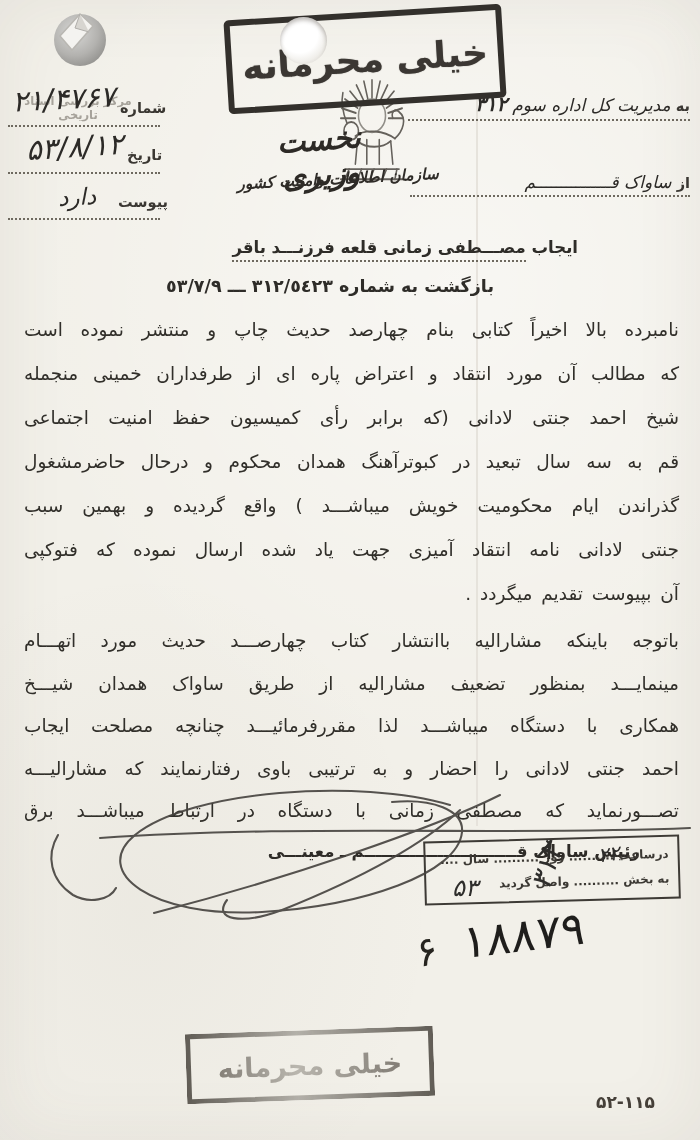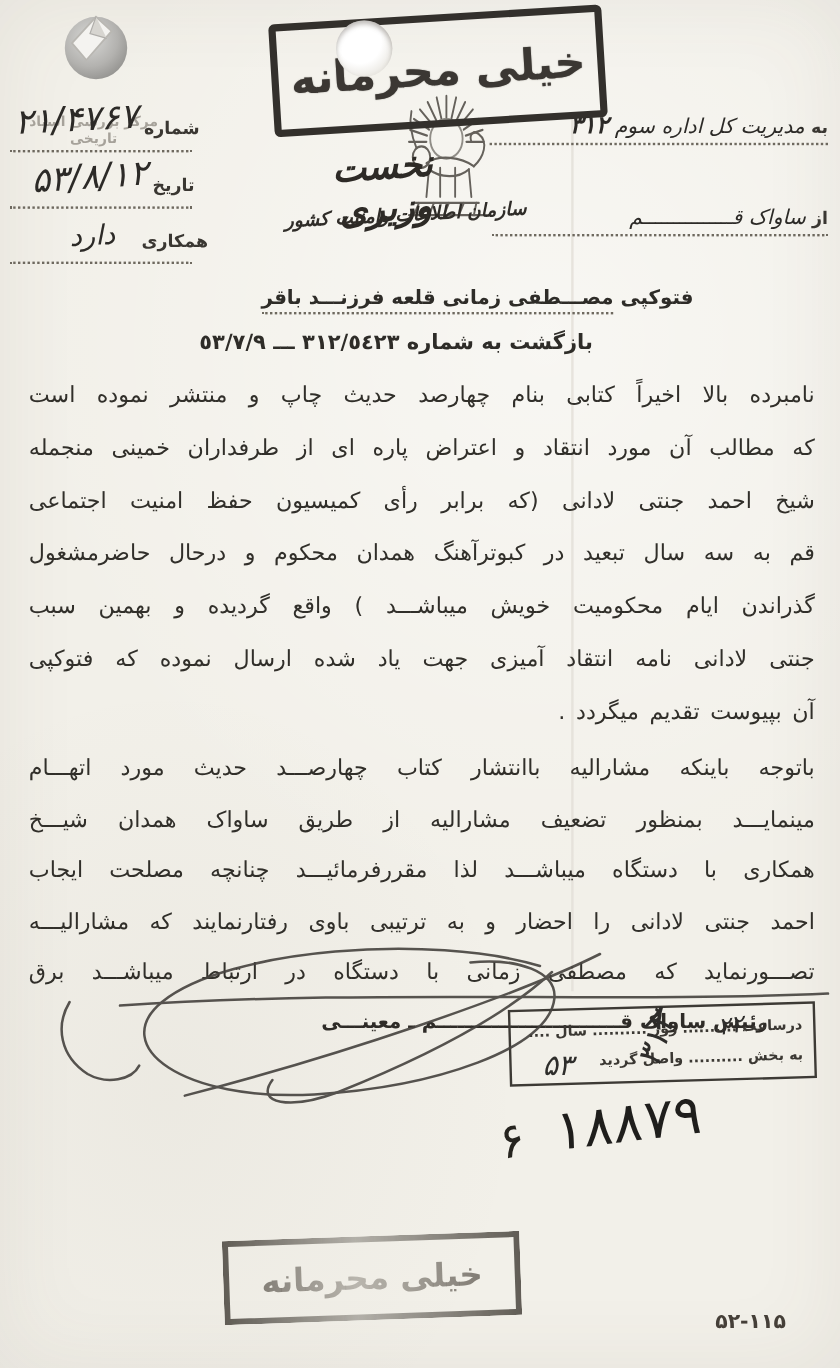--- a/index.html
+++ b/index.html
@@ -144,26 +144,26 @@
   </div>
 
   <span class="abs label" style="left:120px;top:100px;">شماره</span>
   <div class="abs dotline" style="left:8px;top:124px;width:152px;"></div>
   <span class="abs hand fld-value" dir="ltr" style="left:12px;top:82px;transform:rotate(-3deg);">۲۱/۴۷۶۷</span>
 
   <span class="abs label" style="left:127px;top:147px;">تاریخ</span>
   <div class="abs dotline" style="left:8px;top:171px;width:152px;"></div>
   <span class="abs hand fld-value" dir="ltr" style="left:26px;top:130px;transform:rotate(-4deg);">۵۳/۸/۱۲</span>
 
-  <span class="abs label" style="left:118px;top:194px;">همکاری</span>
+  <span class="abs label" style="left:118px;top:194px;">پیوست</span>
   <div class="abs dotline" style="left:8px;top:217px;width:152px;"></div>
   <span class="abs hand" style="left:58px;top:184px;font-size:23px;transform:rotate(-3deg);">دارد</span>
 
   <div class="abs subject rtl nowrap">
-    <span>فتوکپی</span>
+    <span>ایجاب</span>
     <span class="dotted-under">مصـــطفی زمانی قلعه فرزنـــد باقر</span>
   </div>
 
   <div class="abs reference rtl nowrap">
     <span>بازگشت به شماره</span>
     <span dir="ltr">٣١٢/٥٤٢٣</span>
     <span>ـــ</span>
     <span dir="ltr">٥٣/٧/٩</span>
   </div>
 

